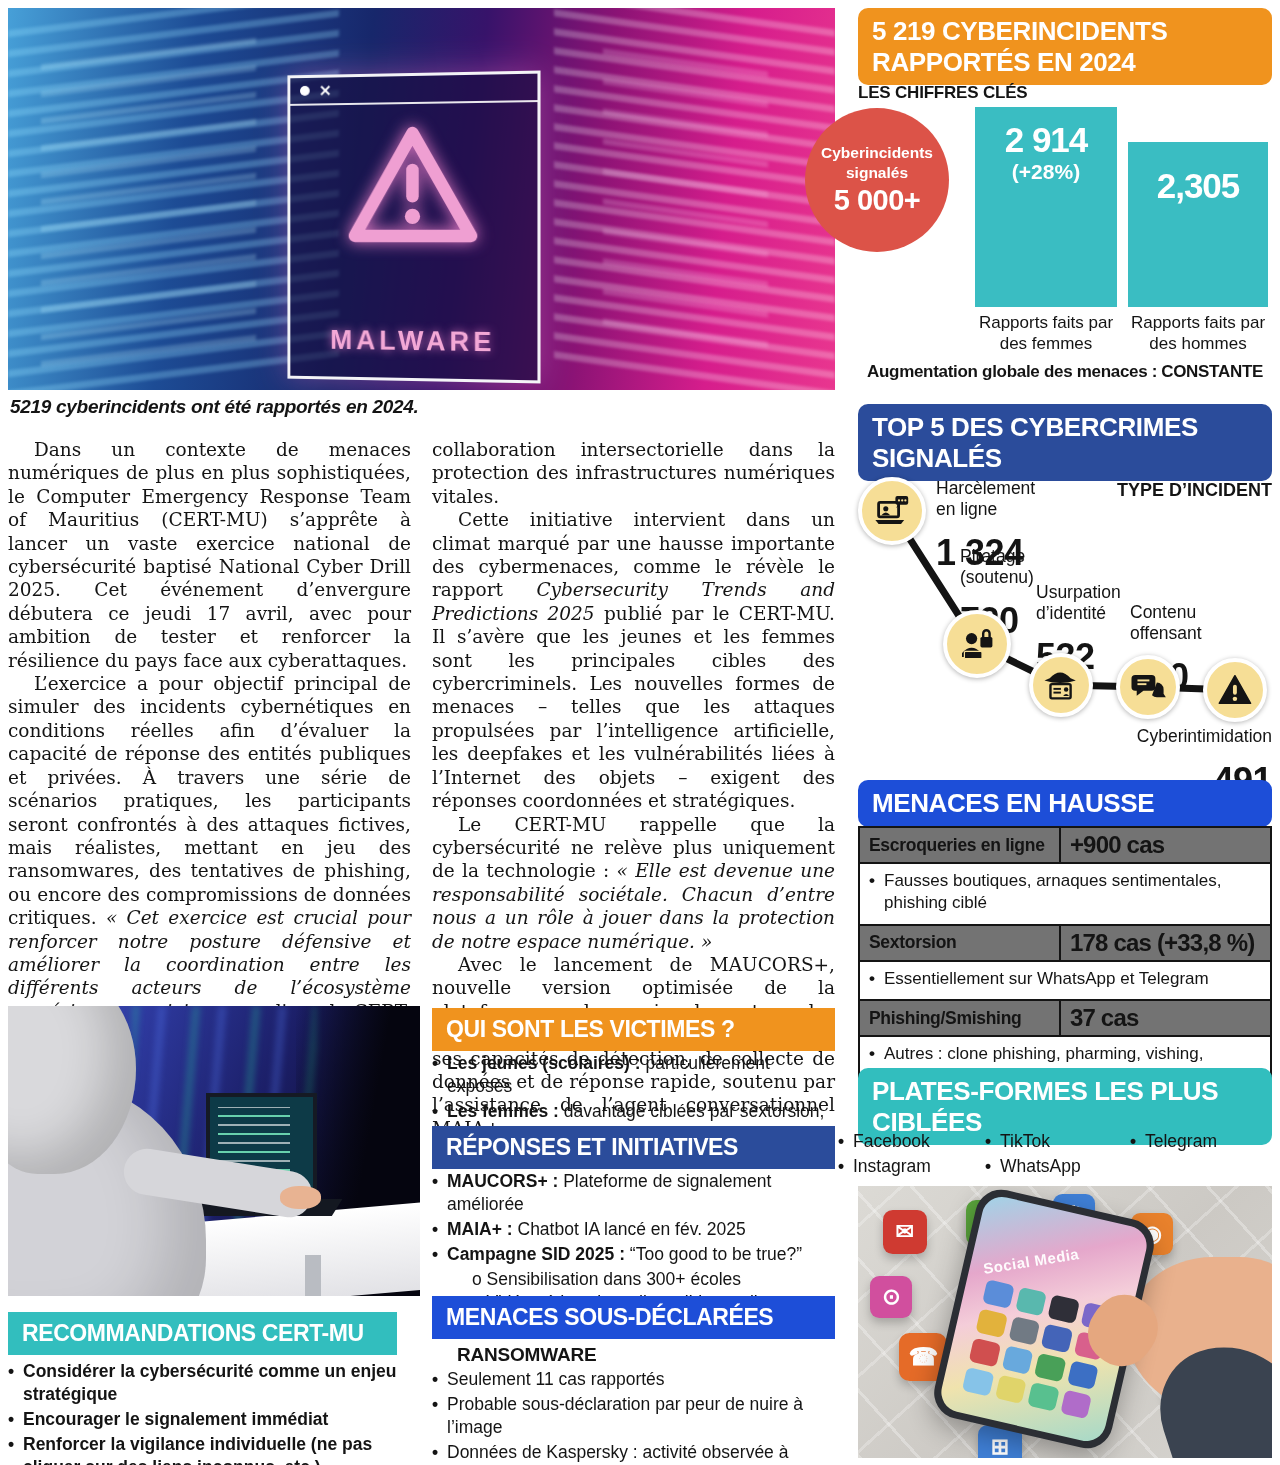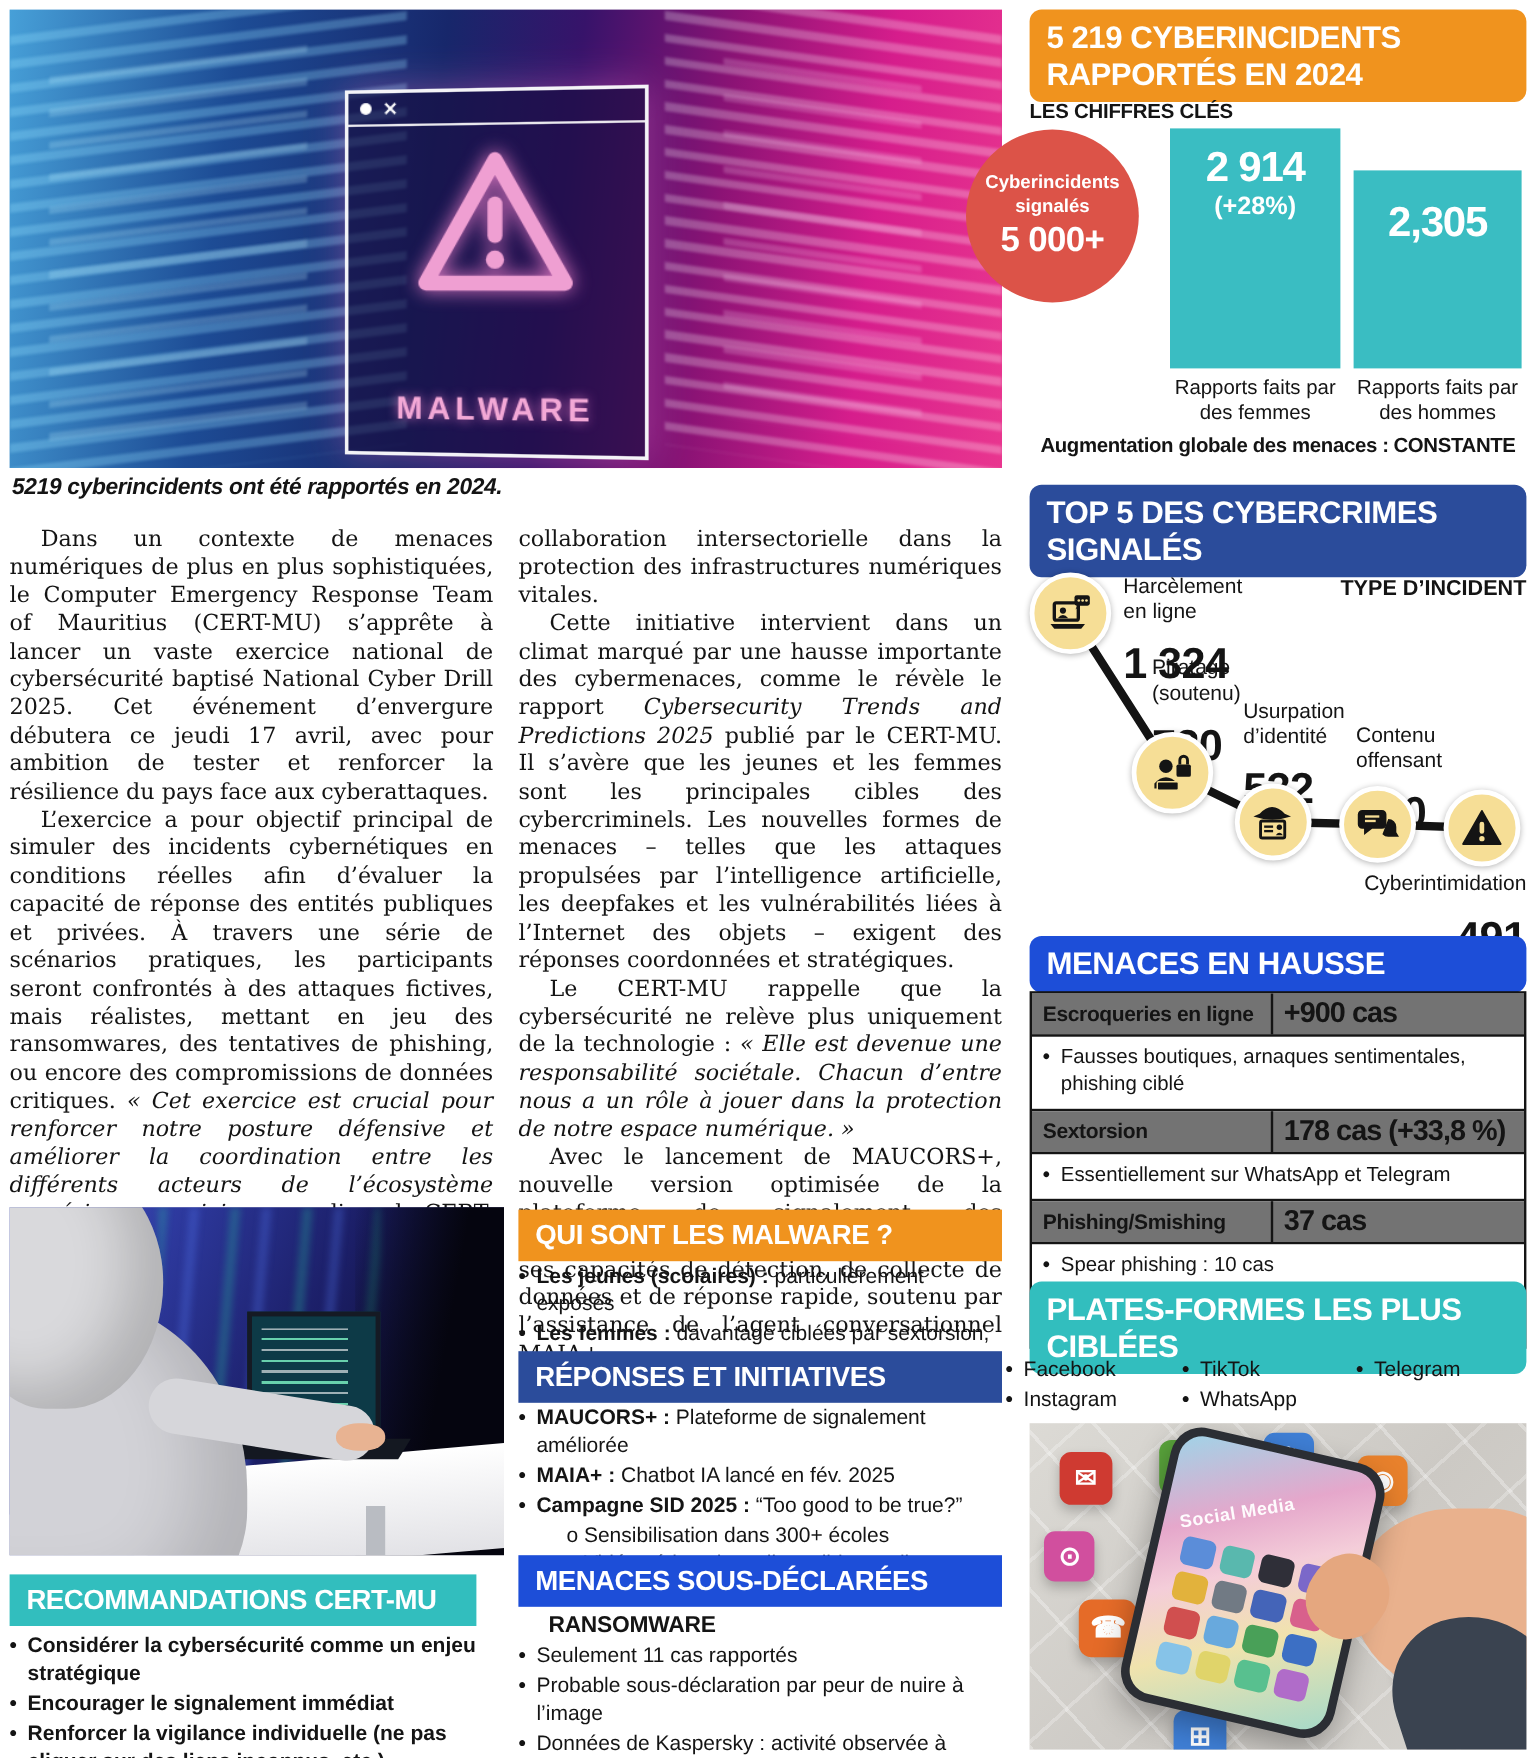--- a/index.html
+++ b/index.html
@@ -299,21 +299,20 @@
       <ul class="b">
           <li>Essentiellement sur WhatsApp et Telegram</li>
         </ul>
     </div>
     <div class="mt-head">
       <div class="n">Phishing/Smishing</div>
       <div class="v">37 cas</div>
     </div>
     <div class="mt-det">
       <ul class="b">
-        <li>Spear phishing : 10 cas</li>
         <li>Autres : clone phishing, pharming, vishing, whaling</li>
       </ul>
     </div>
   </div>
 
   <div class="abs band teal lg" style="left:858px;top:1058px;width:414px;margin-top:10px;">PLATES-FORMES LES PLUS CIBLÉES</div>
   <div class="abs plat">
     <ul class="b pcol1">
       <li>Facebook</li>
       <li>Instagram</li>
@@ -360,21 +359,21 @@
           <span style="background:#86c3e8;"></span>
             <span style="background:#e0d46a;"></span>
             <span style="background:#58c08f;"></span>
             <span style="background:#b06cc9;"></span>
         </div>
       </div>
     </div>
     <div class="ph-thumb"></div>
   </div>
 
-  <div class="abs band orange md" style="left:432px;top:1008px;width:403px;">QUI SONT LES MALWARE ?</div>
+  <div class="abs band orange md" style="left:432px;top:1008px;width:403px;">QUI SONT LES VICTIMES ?</div>
   <ul class="b abs" style="left:432px;top:1052px;width:403px;">
     <li><b>Les jeunes (scolaires) :</b><span> particulièrement exposés</span></li>
     <li><b>Les femmes :</b><span> davantage ciblées par sextorsion, harcèlement, arnaques romantiques</span></li>
   </ul>
 
   <div class="abs band blue md" style="left:432px;top:1126px;width:403px;">RÉPONSES ET INITIATIVES</div>
   <div class="abs" style="left:432px;top:1170px;width:403px;">
     <ul class="b">
       <li><b>MAUCORS+ :</b><span> Plateforme de signalement améliorée</span></li>
       <li><b>MAIA+ :</b><span> Chatbot IA lancé en fév. 2025</span></li>

